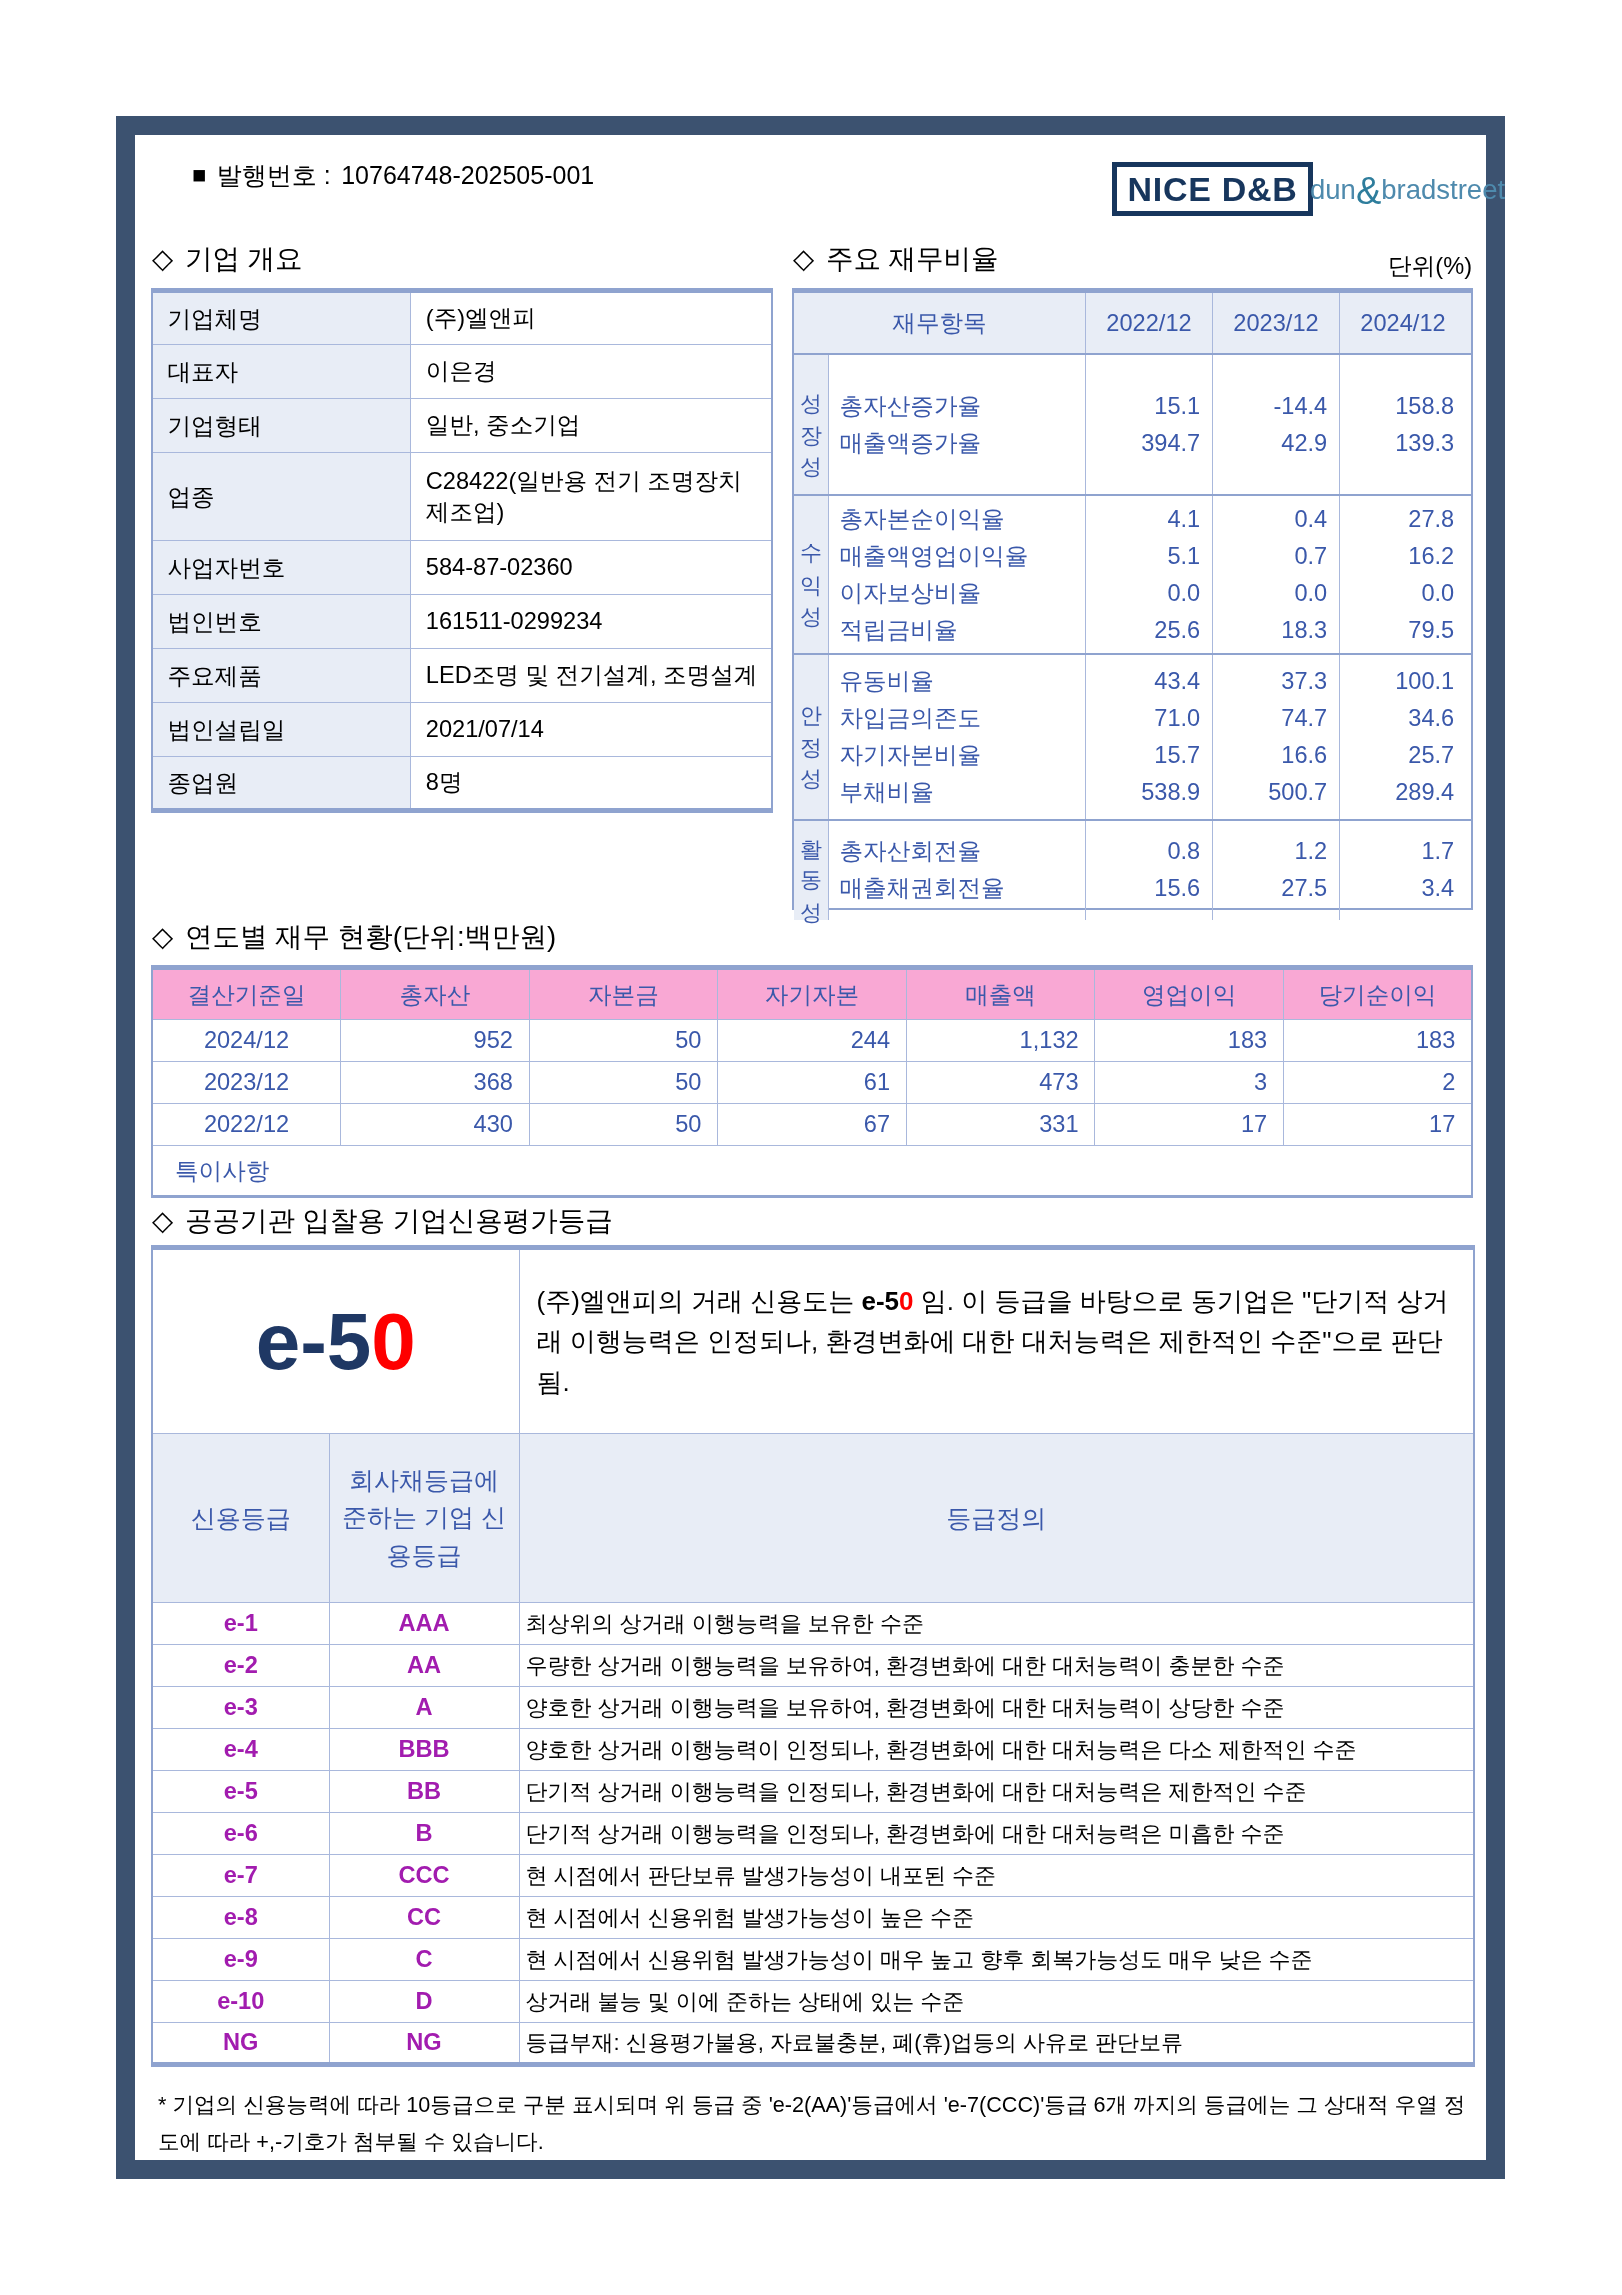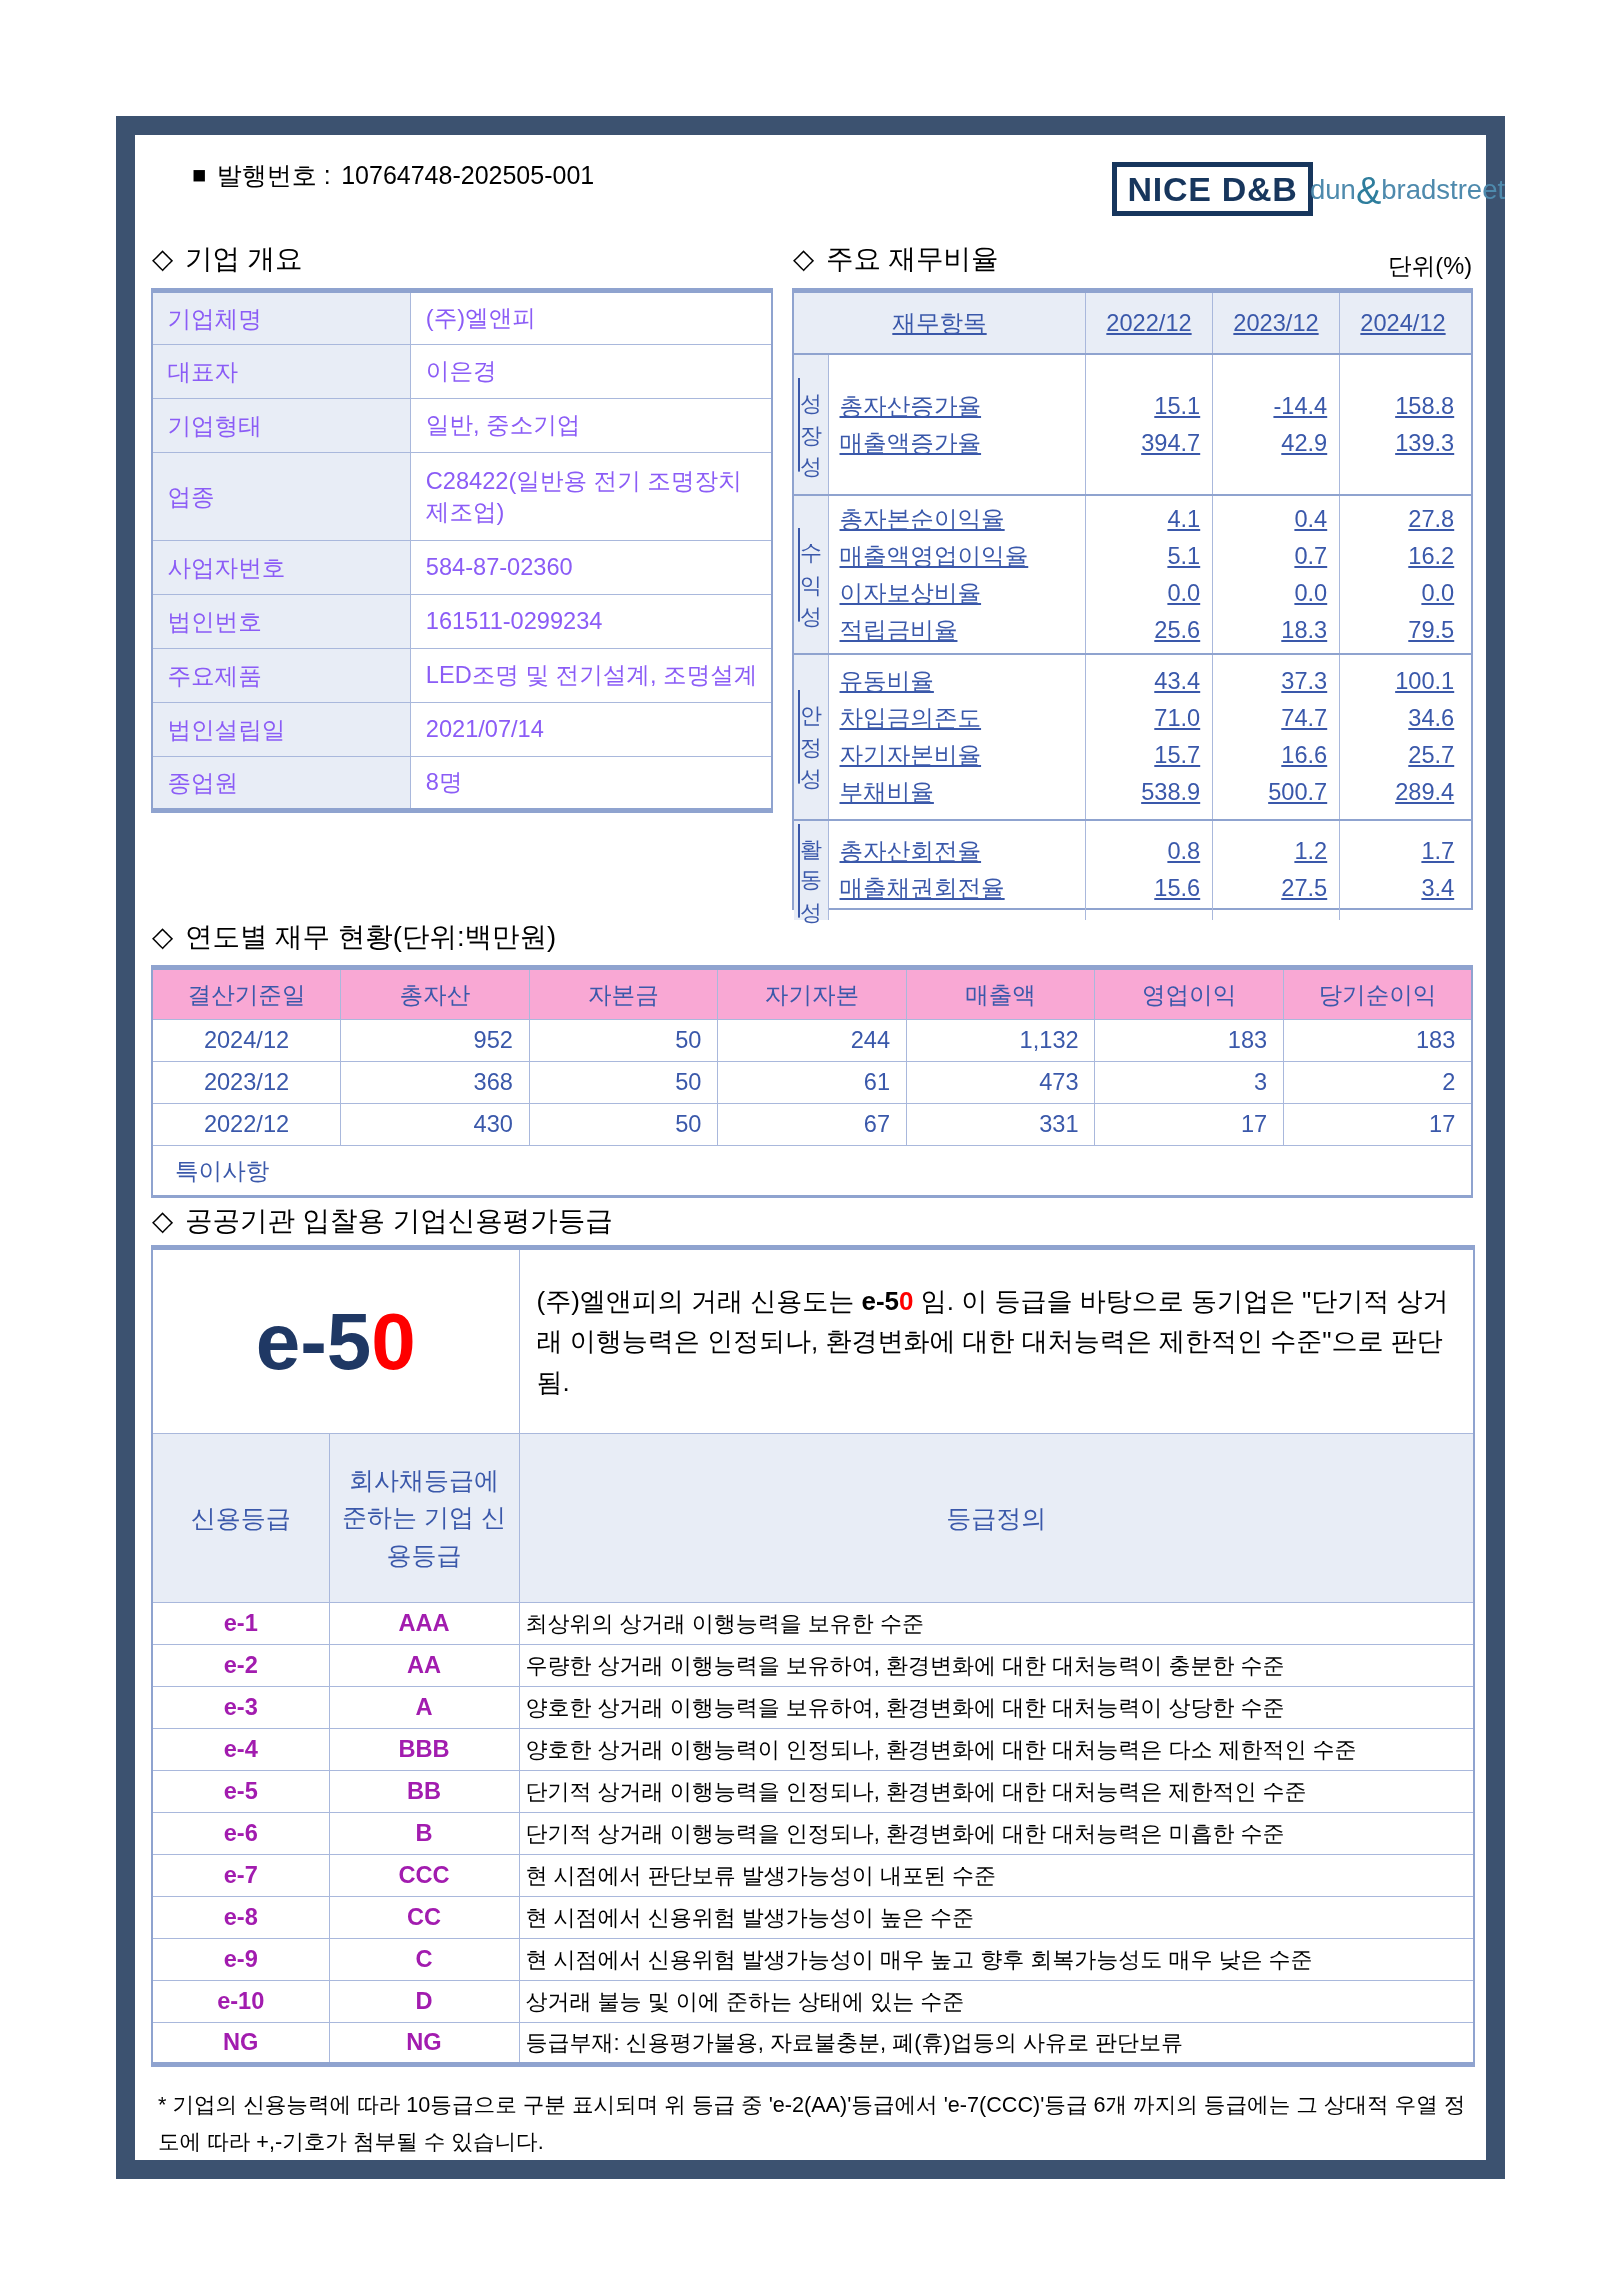--- a/index.html
+++ b/index.html
@@ -18,32 +18,32 @@
 
   .h{position:absolute;font-size:27.5px;color:#000;display:flex;gap:11.8px;align-items:baseline;white-space:nowrap;}
   .h-overview{left:152px;top:241px;}
   .h-ratios{left:793px;top:241px;}
   .unit{position:absolute;right:150px;top:250px;font-size:23.6px;}
   .h-annual{left:152px;top:919px;}
   .h-rating{left:152px;top:1203px;}
 
   
   .ov-table{position:absolute;left:151px;top:288px;width:622px;border-collapse:collapse;
-            table-layout:fixed;font-size:23.6px;color:#8b5cf6;
+            table-layout:fixed;font-size:23.6px;color:#000000;
             border:2.6px solid #8fa3cf;border-top-width:5.2px;border-bottom-width:5.2px;}
   .ov-table td{border:1.3px solid #a9b8dc;vertical-align:middle;}
   .ov-table tr{height:54px;}
   .ov-table tr:nth-child(4){height:88px;}
   .ov-l{width:242px;background:#e8edf6;padding-left:14.4px;}
   .ov-v{padding-left:14.4px;padding-right:9.2px;line-height:1.3;}
 
   
   .ratio-table{position:absolute;left:792px;top:288px;width:681px;height:622px;box-sizing:border-box;
                border:2.6px solid #8fa3cf;border-top-width:5.2px;display:flex;flex-direction:column;
-               font-size:23.6px;color:#3a58aa;background:#fff;text-decoration:underline;}
+               font-size:23.6px;color:#3a58aa;background:#fff;}
   .rh{display:flex;height:60px;background:#e8edf6;flex-shrink:0;}
   .rh-item{width:291px;display:flex;align-items:center;justify-content:center;}
   .rh-year{width:127px;display:flex;align-items:center;justify-content:center;
            border-left:1.3px solid #a9b8dc;box-sizing:border-box;}
   .rg{display:flex;border-top:2px solid #8fa3cf;flex-shrink:0;}
   .rg-label{width:34px;background:#e8edf6;display:flex;align-items:center;justify-content:center;
             writing-mode:vertical-rl;text-orientation:upright;font-size:22px;letter-spacing:9.2px;
             box-sizing:border-box;padding:2.6px 0;}
   .rg-items{width:257px;display:flex;flex-direction:column;justify-content:center;
             border-left:1.3px solid #a9b8dc;box-sizing:border-box;}

